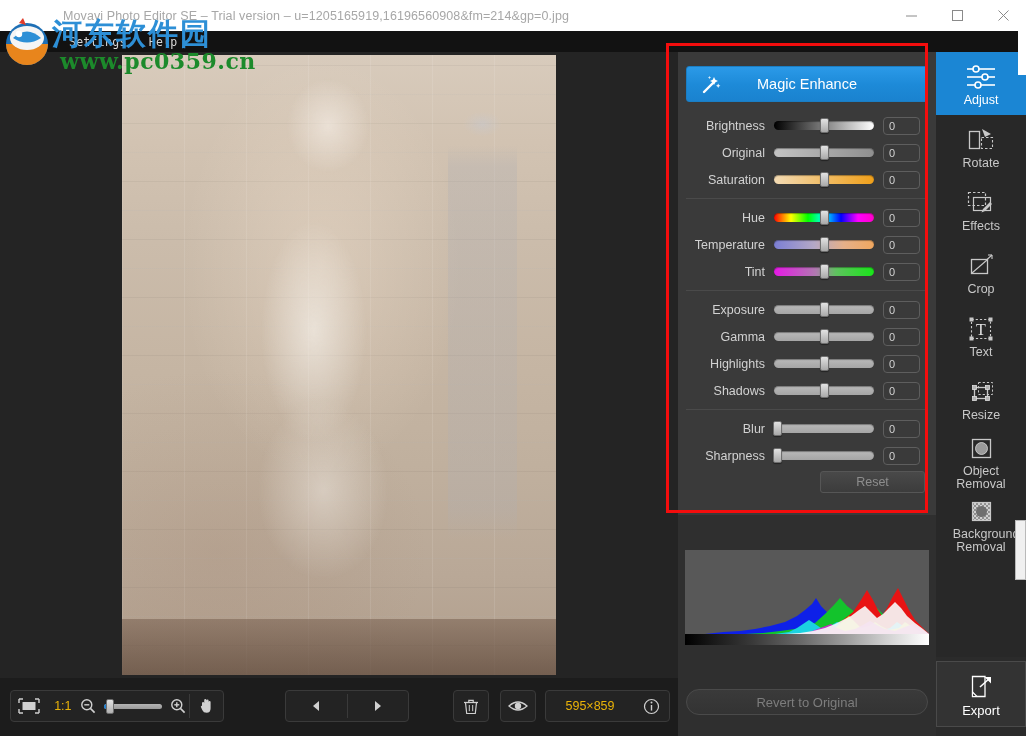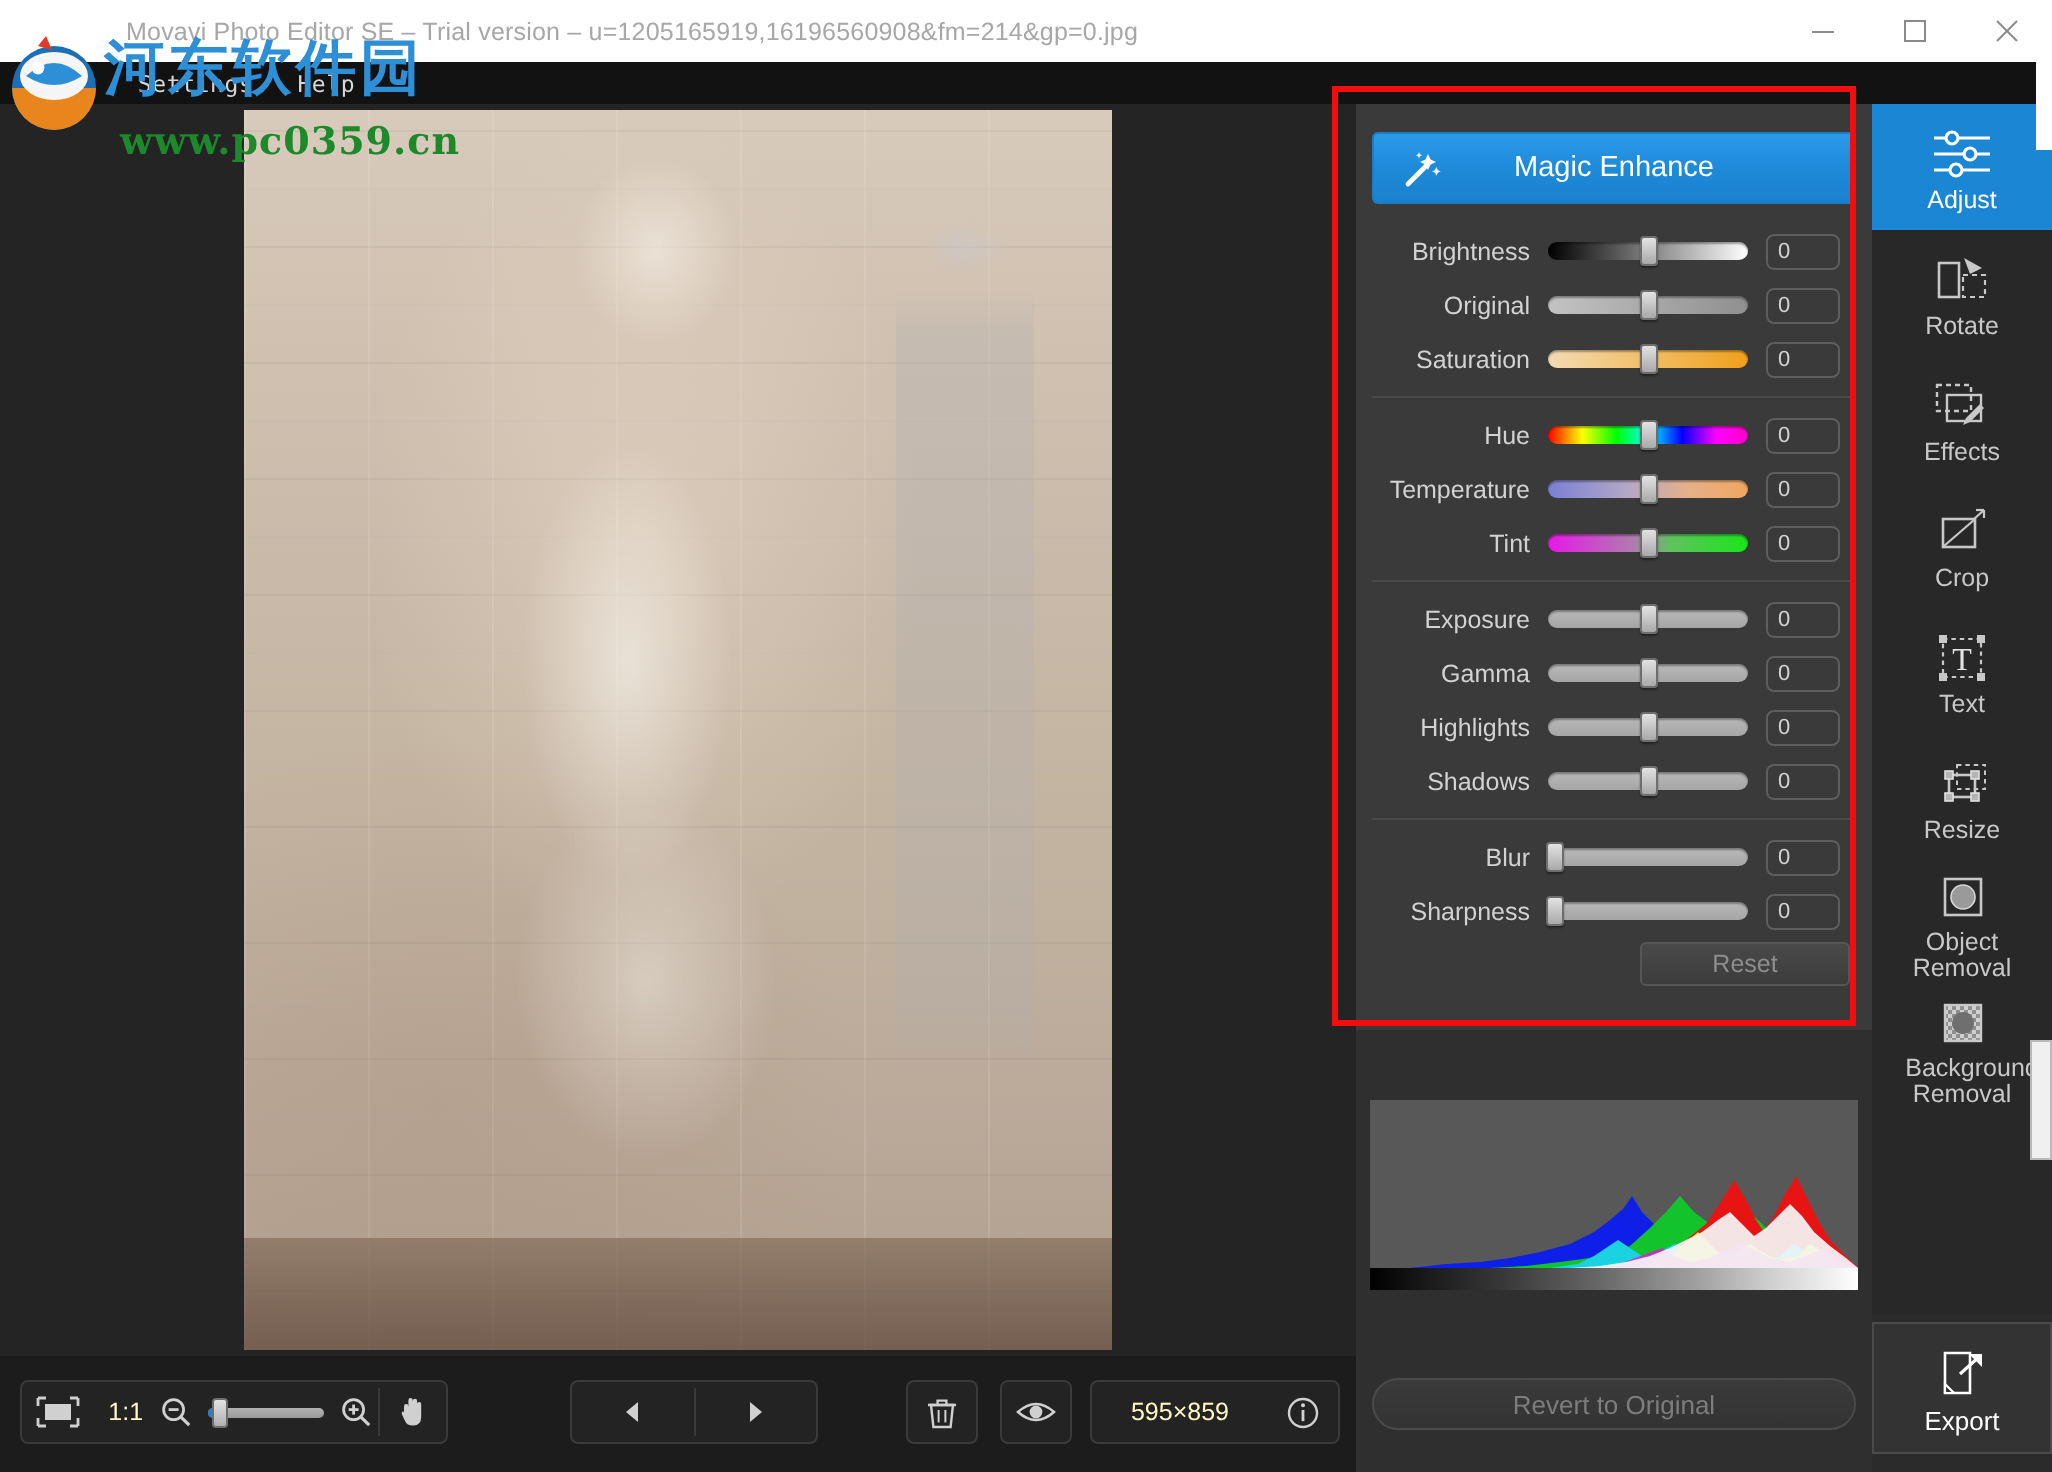--- a/index.html
+++ b/index.html
@@ -43,22 +43,22 @@
     position: absolute; left: 3px; top: 12px; width: 48px; height: 60px;
     z-index: 40; pointer-events: none;
   }
   .wm-cn {
     position: absolute; left: 52px; top: 14px; z-index: 40;
     font-family: "DejaVu Sans", sans-serif; font-size: 30px; font-weight: bold;
     color: #2d8fd6; letter-spacing: 2px; pointer-events: none;
   }
   .wm-url {
     position: absolute; left: 60px; top: 48px; z-index: 40;
-    font-family: "DejaVu Serif", serif; font-size: 19px; font-weight: bold;
-    color: #1c8a2b; letter-spacing: .5px; pointer-events: none; margin-top: 12px;
+    font-family: "DejaVu Serif", serif; font-size: 22px; font-weight: bold;
+    color: #1c8a2b; letter-spacing: .5px; pointer-events: none;
   }
 
   
   .canvas-area {
     position: absolute; left: 0; top: 52px; width: 678px; height: 626px;
     background: #242424; overflow: hidden;
   }
   .photo {
     position: absolute; left: 122px; top: 3px; width: 434px; height: 620px;
     overflow: hidden;
@@ -219,21 +219,21 @@
     position: absolute; left: 0; top: 678px; width: 678px; height: 58px;
     background: #1c1c1c;
   }
   .bb-group {
     position: absolute; height: 32px; border: 1px solid #3a3a3a;
     border-radius: 4px; background: #232323;
     display: flex; align-items: center;
   }
   .bb-cell {
     height: 32px; display: flex; align-items: center; justify-content: center;
-    color: #fef9c3; font-size: 12.5px;
+    color: #eab308; font-size: 12.5px;
   }
   .vdiv { width: 1px; height: 24px; background: #3a3a3a; }
   .ztrack {
     position: relative; width: 64px; height: 5px; border-radius: 3px;
     background: linear-gradient(180deg, #b3b3b3, #999999);
   }
   .zthumb {
     position: absolute; left: 2px; top: -5px; width: 8px; height: 15px;
     border-radius: 2px; background: linear-gradient(180deg, #e2e2e2, #b0b0b0);
     border: 1px solid #6e6e6e;

